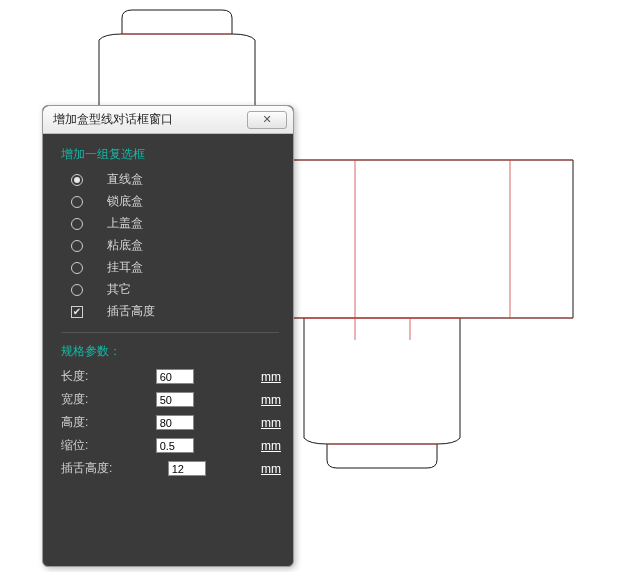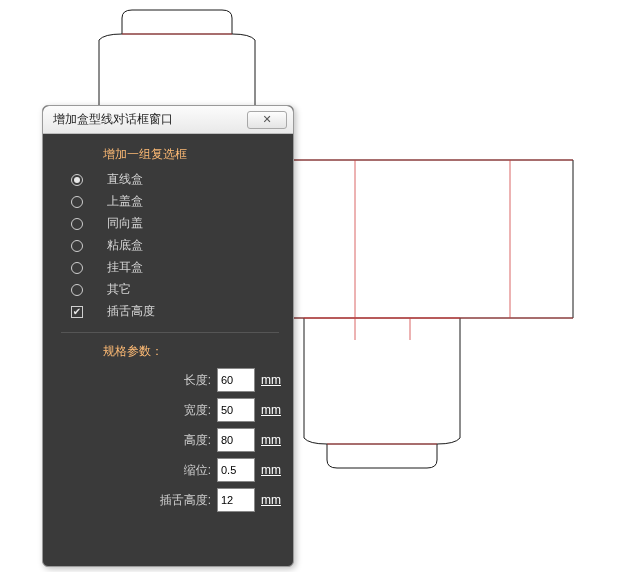--- a/index.html
+++ b/index.html
@@ -50,21 +50,21 @@
     border-radius: 3px;
     background: linear-gradient(#fdfdfd,#e4e4e4);
     display: flex; align-items: center; justify-content: center;
     font-size: 11px; color: #555;
     cursor: pointer;
   }
   .body {
     padding: 12px 14px 10px 18px;
     font-size: 12px;
   }
-  .group-label { color: #fdba74; margin-bottom: 8px; margin-left: 42px; }
+  .group-label { color: #14b8a6; margin-bottom: 8px; }
   .radio-row, .check-row {
     display: flex; align-items: center;
     margin: 5px 0 5px 10px;
     color: #d6d6d6;
     cursor: pointer;
     gap: 16px;
   }
   .radio {
     width: 12px; height: 12px; border-radius: 50%;
     border: 1.5px solid #cfcfcf;
@@ -82,30 +82,30 @@
     background: #3a3a3a;
     display: flex; align-items: center; justify-content: center;
     font-size: 10px; color: #e8e8e8; line-height: 1;
   }
   .check.checked::after { content: "✔"; }
   .divider {
     border: none; border-top: 1px solid #555;
     margin: 12px 0 10px 0;
   }
   .param-row {
-    display: flex; align-items: center; justify-content: flex-end;
+    display: flex; align-items: center; justify-content: space-between;
     margin: 6px 0;
     gap: 6px;
   }
   .param-row .plabel {
     color: #d0d0d0;
     text-align: right;
   }
   .param-row input {
-    width: 38px; height: 24px;
+    width: 38px; height: 15px;
     background: #fff; color: #000;
     border: 1px solid #888;
     font-size: 11px;
     padding: 1px 3px;
   }
   .param-row .unit { color: #ffffff; width: 18px; text-decoration: underline; }
 </style>
 </head>
 <body>
 
@@ -155,25 +155,25 @@
   </div>
   <div class="body">
     <div class="group-label">增加一组复选框</div>
 
     <div class="radio-row">
         <span class="radio checked"></span>
         <span>直线盒</span>
       </div>
     <div class="radio-row">
         <span class="radio"></span>
+        <span>锁底盒</span>
+      </div>
+    <div class="radio-row">
+        <span class="radio"></span>
         <span>上盖盒</span>
-      </div>
-    <div class="radio-row">
-        <span class="radio"></span>
-        <span>同向盖</span>
       </div>
     <div class="radio-row">
         <span class="radio"></span>
         <span>粘底盒</span>
       </div>
     <div class="radio-row">
         <span class="radio"></span>
         <span>挂耳盒</span>
       </div>
     <div class="radio-row">

